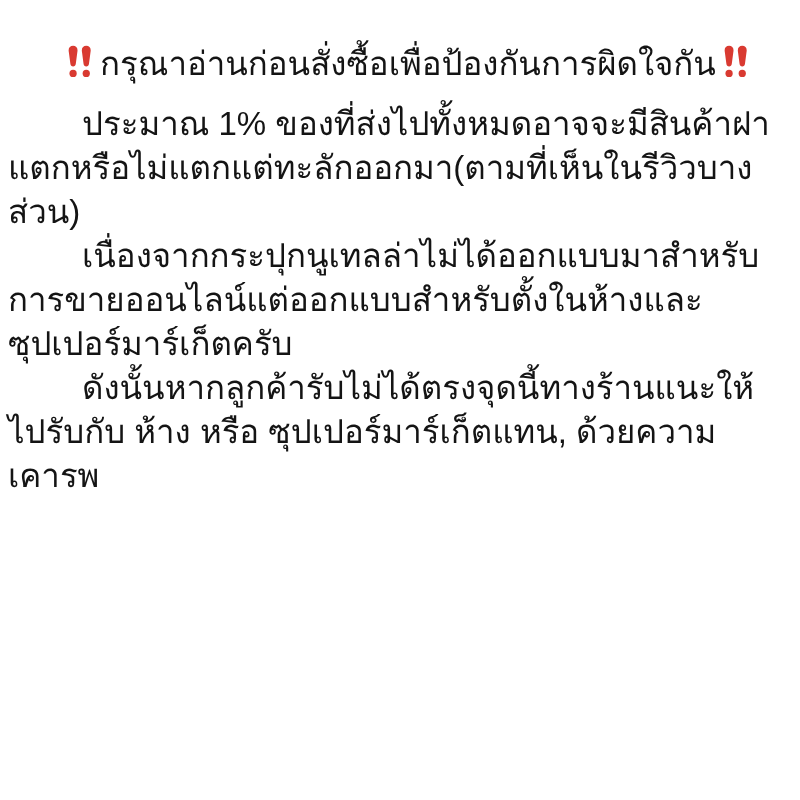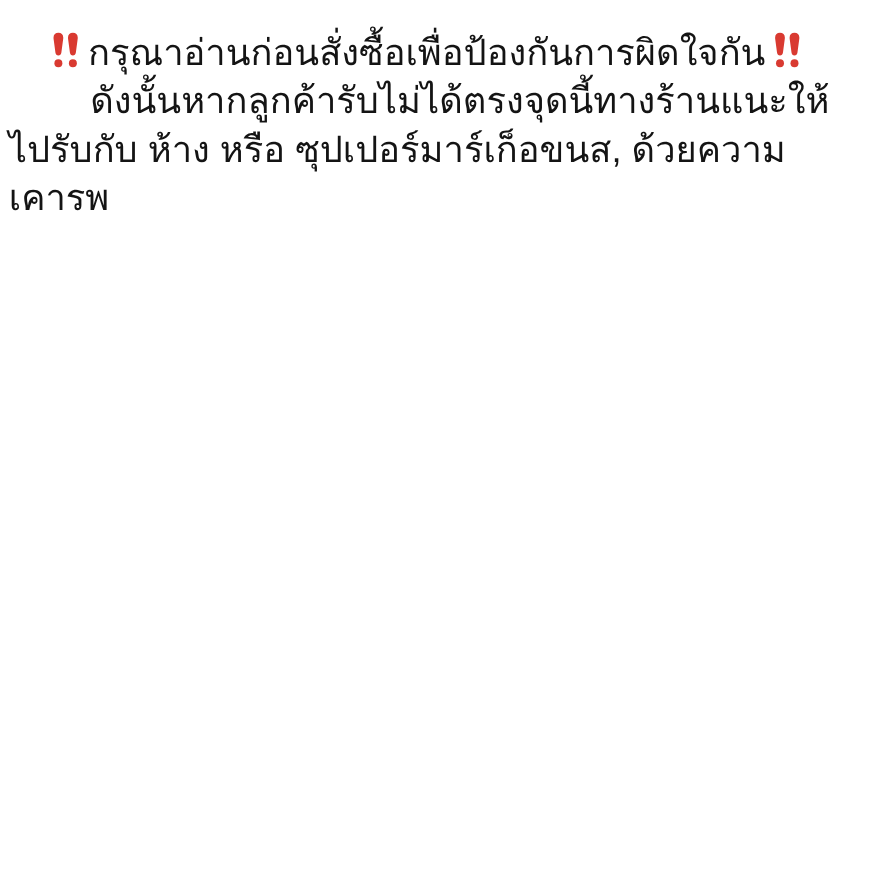--- a/index.html
+++ b/index.html
@@ -18,23 +18,24 @@
   }
   .sheet {
     width: 800px;
     min-height: 800px;
     padding: 26px 30px 40px 8px;
     color: var(--text-color);
     font-size: 33px;
     line-height: 44px;
   }
   .heading {
-    margin: 0;
+    margin: 16px;
     padding-left: 38px;
     white-space: nowrap;
+    text-align: center;
   }
   .heading-text {
     margin: 0 6px;
   }
   .dbl-excl {
     display: inline-block;
     width: 28px;
     height: 39px;
     vertical-align: -6px;
     color: var(--emoji-color);
@@ -66,15 +67,17 @@
         <g fill="currentColor">
           <path d="M3.2 6.4 C3.2 3.1 5.4 1 8.6 1 C11.8 1 14 3.1 14 6.4 C14 7.2 13.9 8 13.7 9.1 L11.9 22.8 C11.6 24.9 10.4 26.1 8.6 26.1 C6.8 26.1 5.6 24.9 5.3 22.8 L3.5 9.1 C3.3 8 3.2 7.2 3.2 6.4 Z"></path>
           <circle cx="8.6" cy="34.5" r="4.4"></circle>
           <path d="M19.2 6.4 C19.2 3.1 21.4 1 24.6 1 C27.8 1 30 3.1 30 6.4 C30 7.2 29.9 8 29.7 9.1 L27.9 22.8 C27.6 24.9 26.4 26.1 24.6 26.1 C22.8 26.1 21.6 24.9 21.3 22.8 L19.5 9.1 C19.3 8 19.2 7.2 19.2 6.4 Z"></path>
           <circle cx="24.6" cy="34.5" r="4.4"></circle>
         </g>
       </svg>
     </span>
   </p>
   <div id="notice-paragraphs">
-      <p class="para">ดังนั้นหากลูกค้ารับไม่ได้ตรงจุดนี้ทางร้านแนะให้ไปรับกับ ห้าง หรือ ซุปเปอร์มาร์เก็อขนส, ด้วยความเคารพ</p>
+      <p class="para">ประมาณ 1% ของที่ส่งไปทั้งหมดอาจจะมีสินค้าฝาแตกหรือไม่แตกแต่ทะลักออกมา(ตามที่เห็นในรีวิวบางส่วน)</p>
+      <p class="para">เนื่องจากกระปุกนูเทลล่าไม่ได้ออกแบบมาสำหรับการขายออนไลน์แต่ออกแบบสำหรับตั้งในห้างและซุปเปอร์มาร์เก็ตครับ</p>
+      <p class="para">ดังนั้นหากลูกค้ารับไม่ได้ตรงจุดนี้ทางร้านแนะให้ไปรับกับ ห้าง หรือ ซุปเปอร์มาร์เก็ตแทน, ด้วยความเคารพ</p>
     </div>
 </div>
 
 </body></html>

